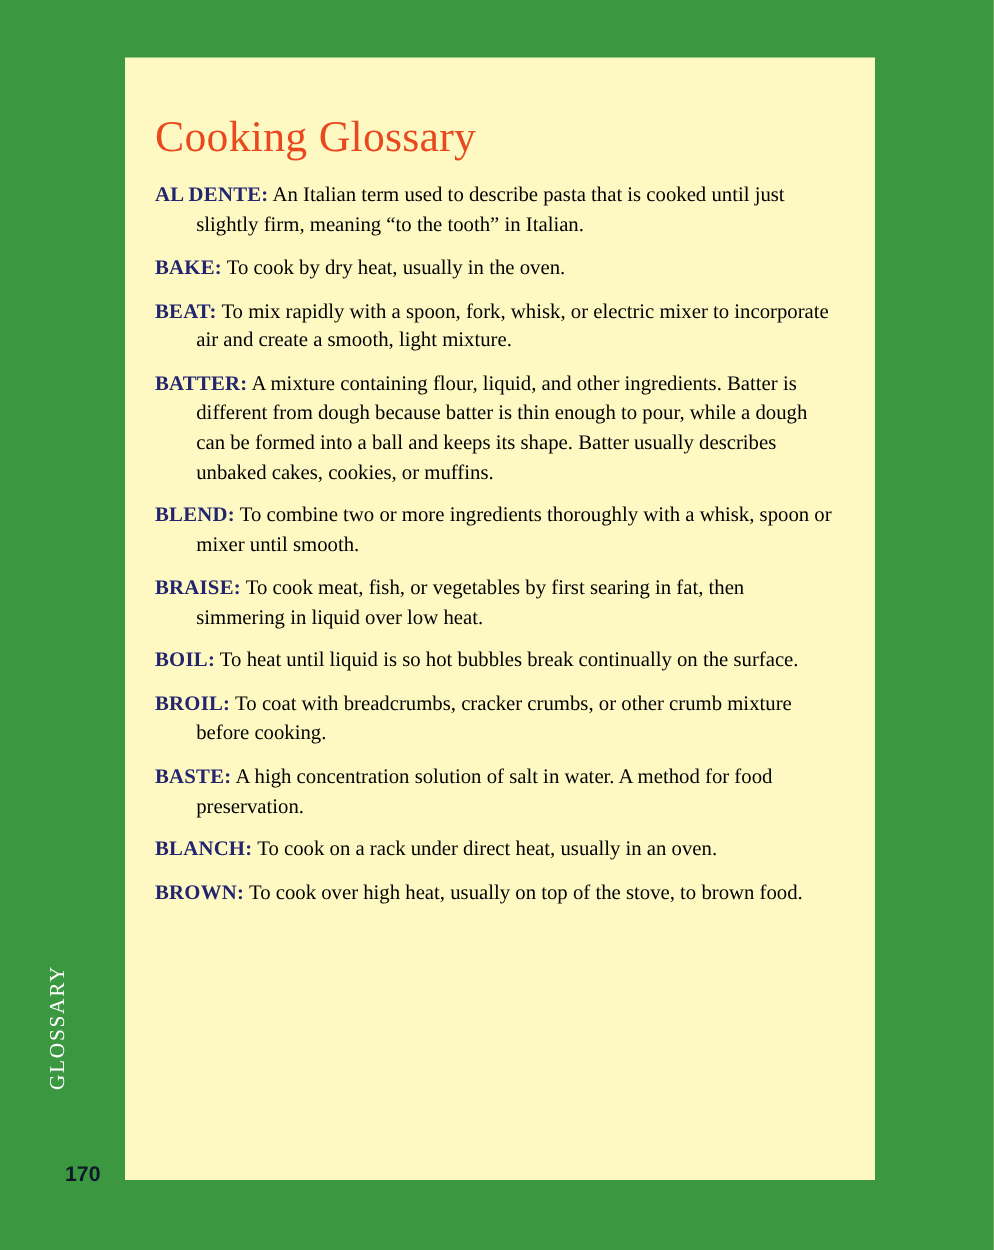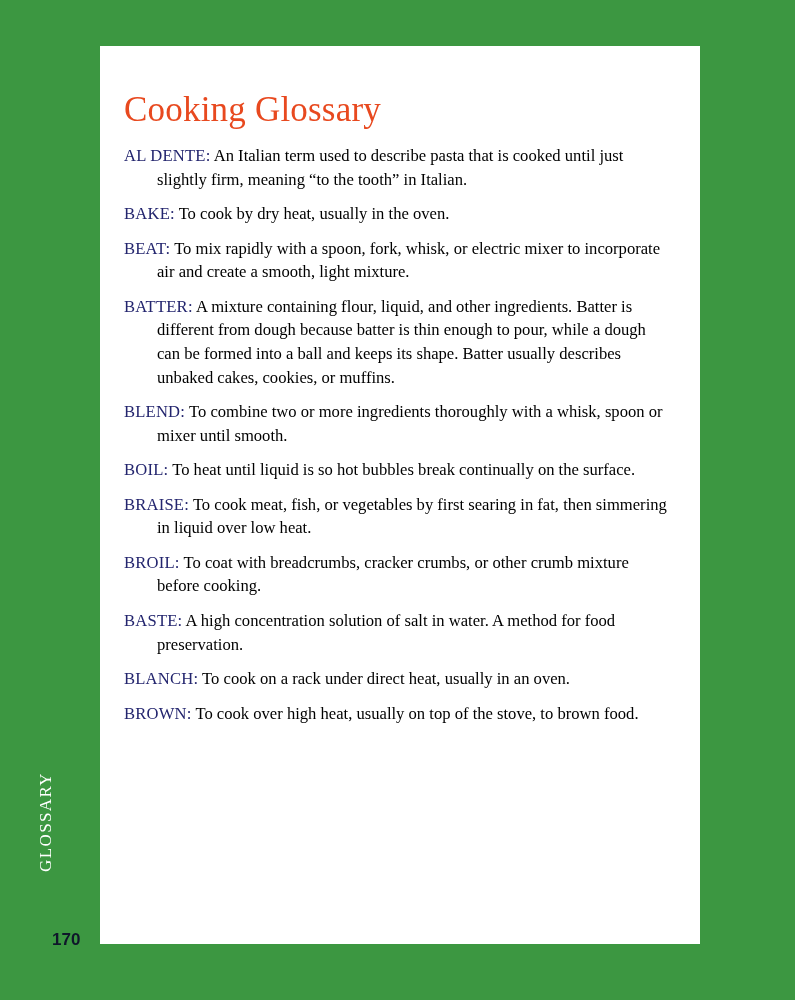--- a/index.html
+++ b/index.html
@@ -39,21 +39,21 @@
     font-family: "Liberation Sans", sans-serif;
     font-weight: bold;
     font-size: 17px;
   }
   .page-sheet {
     position: absolute;
     left: 100px;
     top: 46px;
     width: 600px;
     height: 898px;
-    background: #ffffff;
+    background: #fef9c3;
   }
   .sheet-inner {
     padding: 44px 32px 0 24px;
   }
   .doc-title {
     color: #e8491f;
     font-family: "Liberation Serif", serif;
     font-size: 35px;
     font-weight: normal;
     margin: 0 0 14px 0;
@@ -68,21 +68,21 @@
     margin: 0 0 11px 0;
     padding-left: 33px;
     text-indent: -33px;
     font-size: 16.6px;
     line-height: 1.42;
     color: #1a1a1a;
     text-align: left;
   }
   .entry-term {
     color: #23256e;
-    font-weight: normal;
+    font-weight: bold;
     font-family: "Liberation Serif", serif;
     letter-spacing: 0.2px;
     margin-top: 44px;
   }
   .entry-def { color: #000000; }
 </style>
 </head>
 <body>
 
 <div class="page-sidebar">
@@ -108,26 +108,26 @@
       </li>
       <li class="glossary-entry">
         <span class="entry-term">BATTER:</span>
         <span class="entry-def">A mixture containing flour, liquid, and other ingredients. Batter is different from dough because batter is thin enough to pour, while a dough can be formed into a ball and keeps its shape. Batter usually describes unbaked cakes, cookies, or muffins.</span>
       </li>
       <li class="glossary-entry">
         <span class="entry-term">BLEND:</span>
         <span class="entry-def">To combine two or more ingredients thoroughly with a whisk, spoon or mixer until smooth.</span>
       </li>
       <li class="glossary-entry">
+        <span class="entry-term">BRAISE:</span>
+        <span class="entry-def">To cook meat, fish, or vegetables by first searing in fat, then simmering in liquid over low heat.</span>
+      </li>
+      <li class="glossary-entry">
         <span class="entry-term">BOIL:</span>
         <span class="entry-def">To heat until liquid is so hot bubbles break continually on the surface.</span>
-      </li>
-      <li class="glossary-entry">
-        <span class="entry-term">BRAISE:</span>
-        <span class="entry-def">To cook meat, fish, or vegetables by first searing in fat, then simmering in liquid over low heat.</span>
       </li>
       <li class="glossary-entry">
         <span class="entry-term">BROIL:</span>
         <span class="entry-def">To coat with breadcrumbs, cracker crumbs, or other crumb mixture before cooking.</span>
       </li>
       <li class="glossary-entry">
         <span class="entry-term">BASTE:</span>
         <span class="entry-def">A high concentration solution of salt in water. A method for food preservation.</span>
       </li>
       <li class="glossary-entry">

